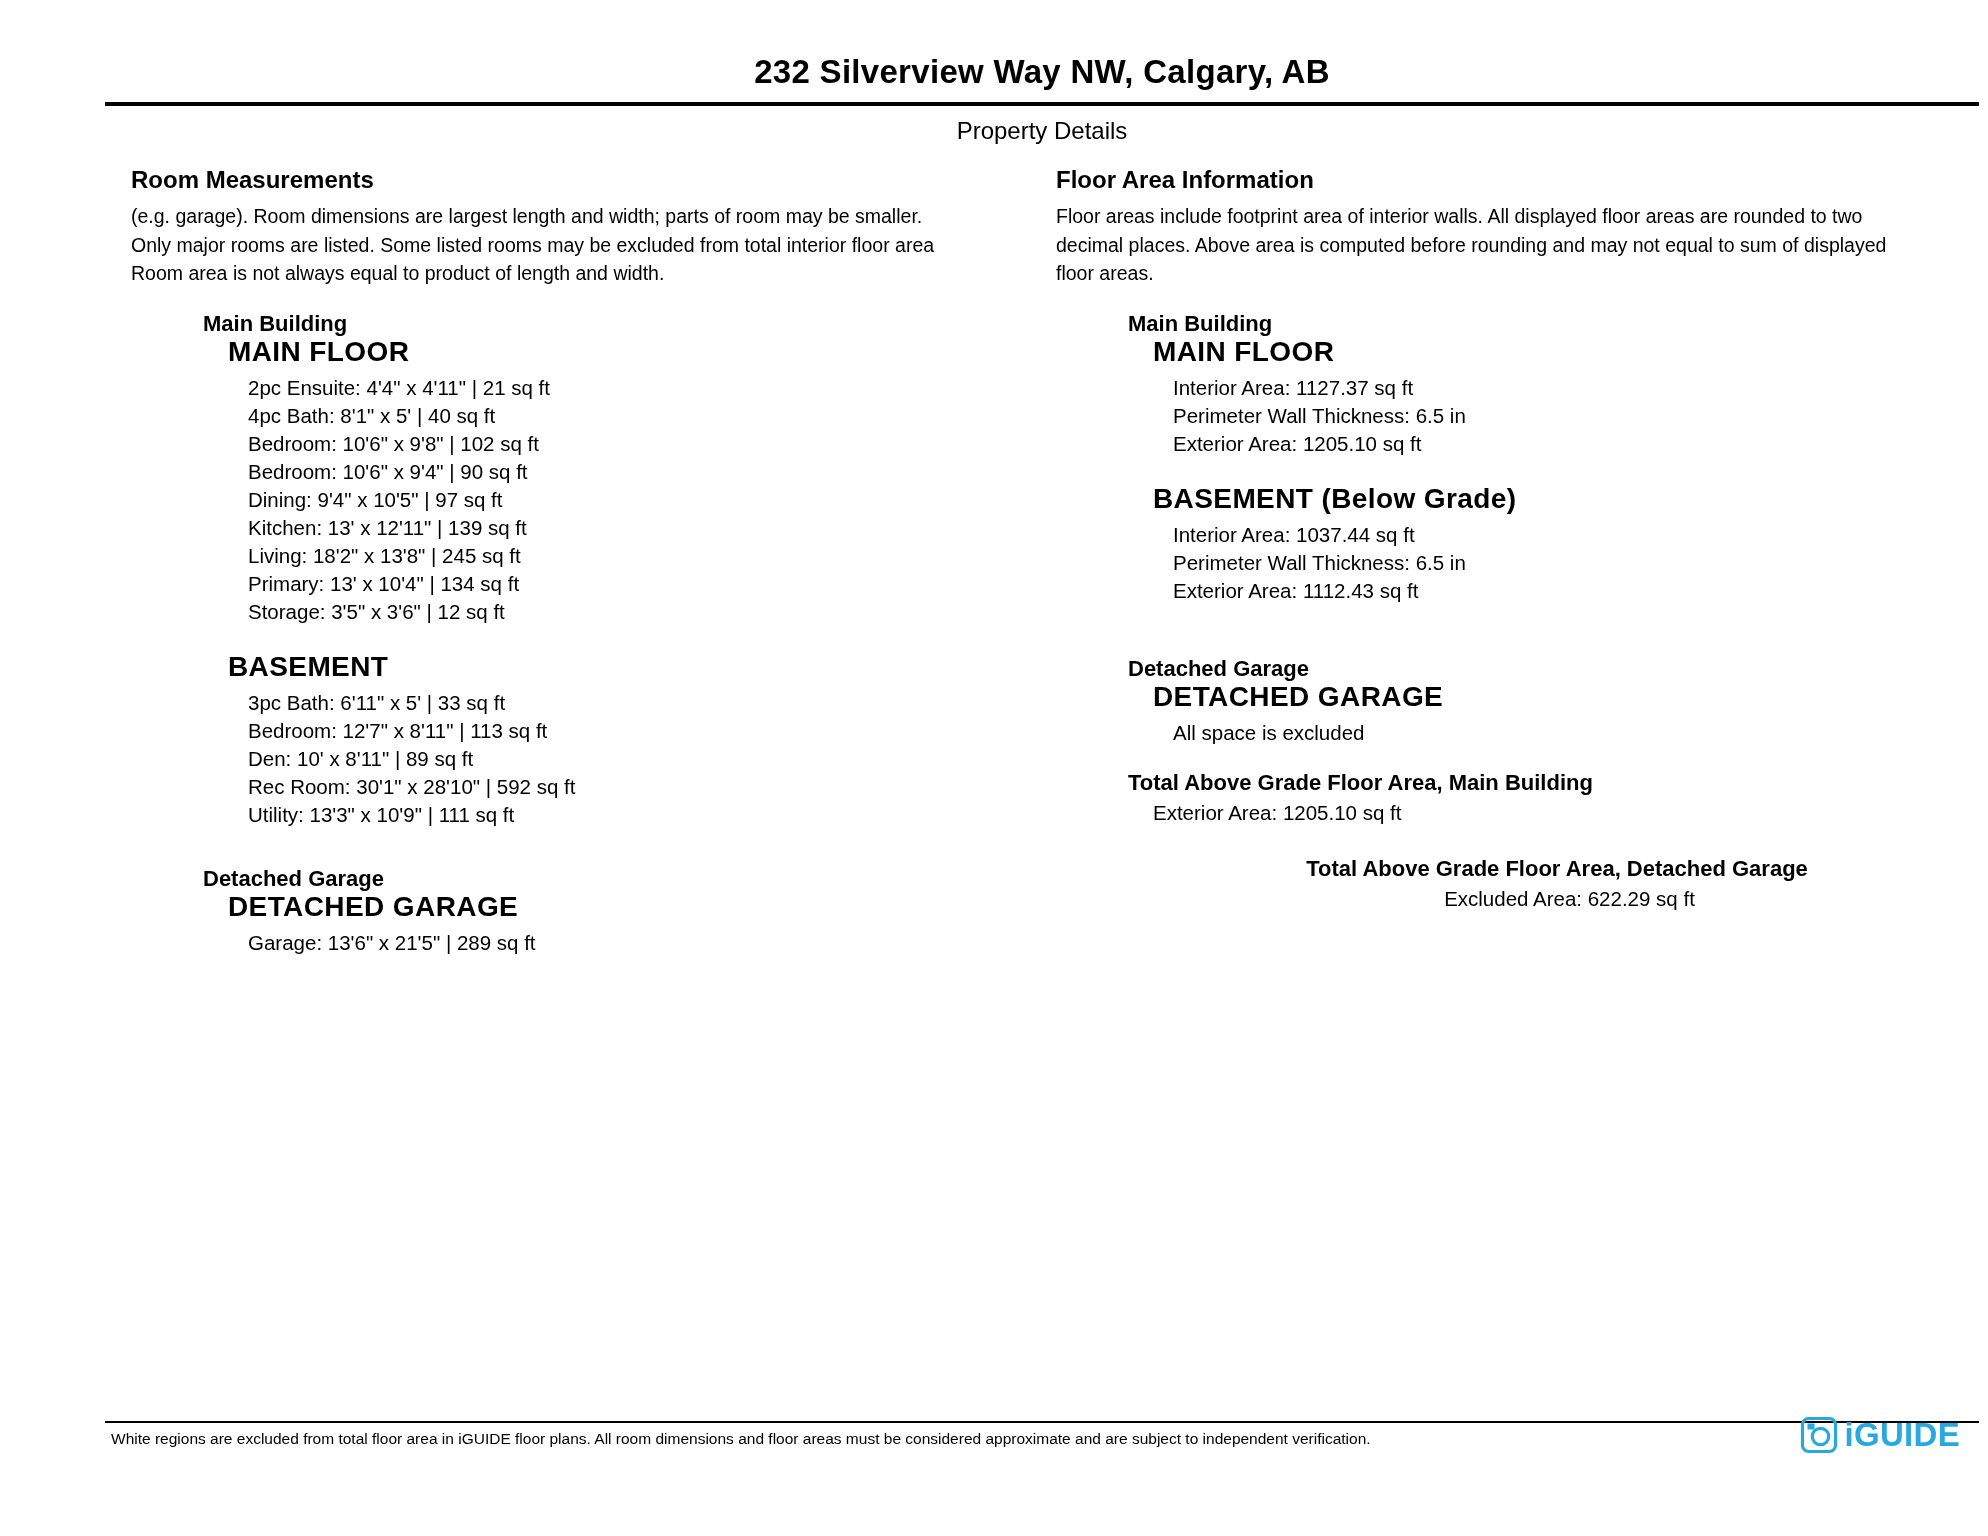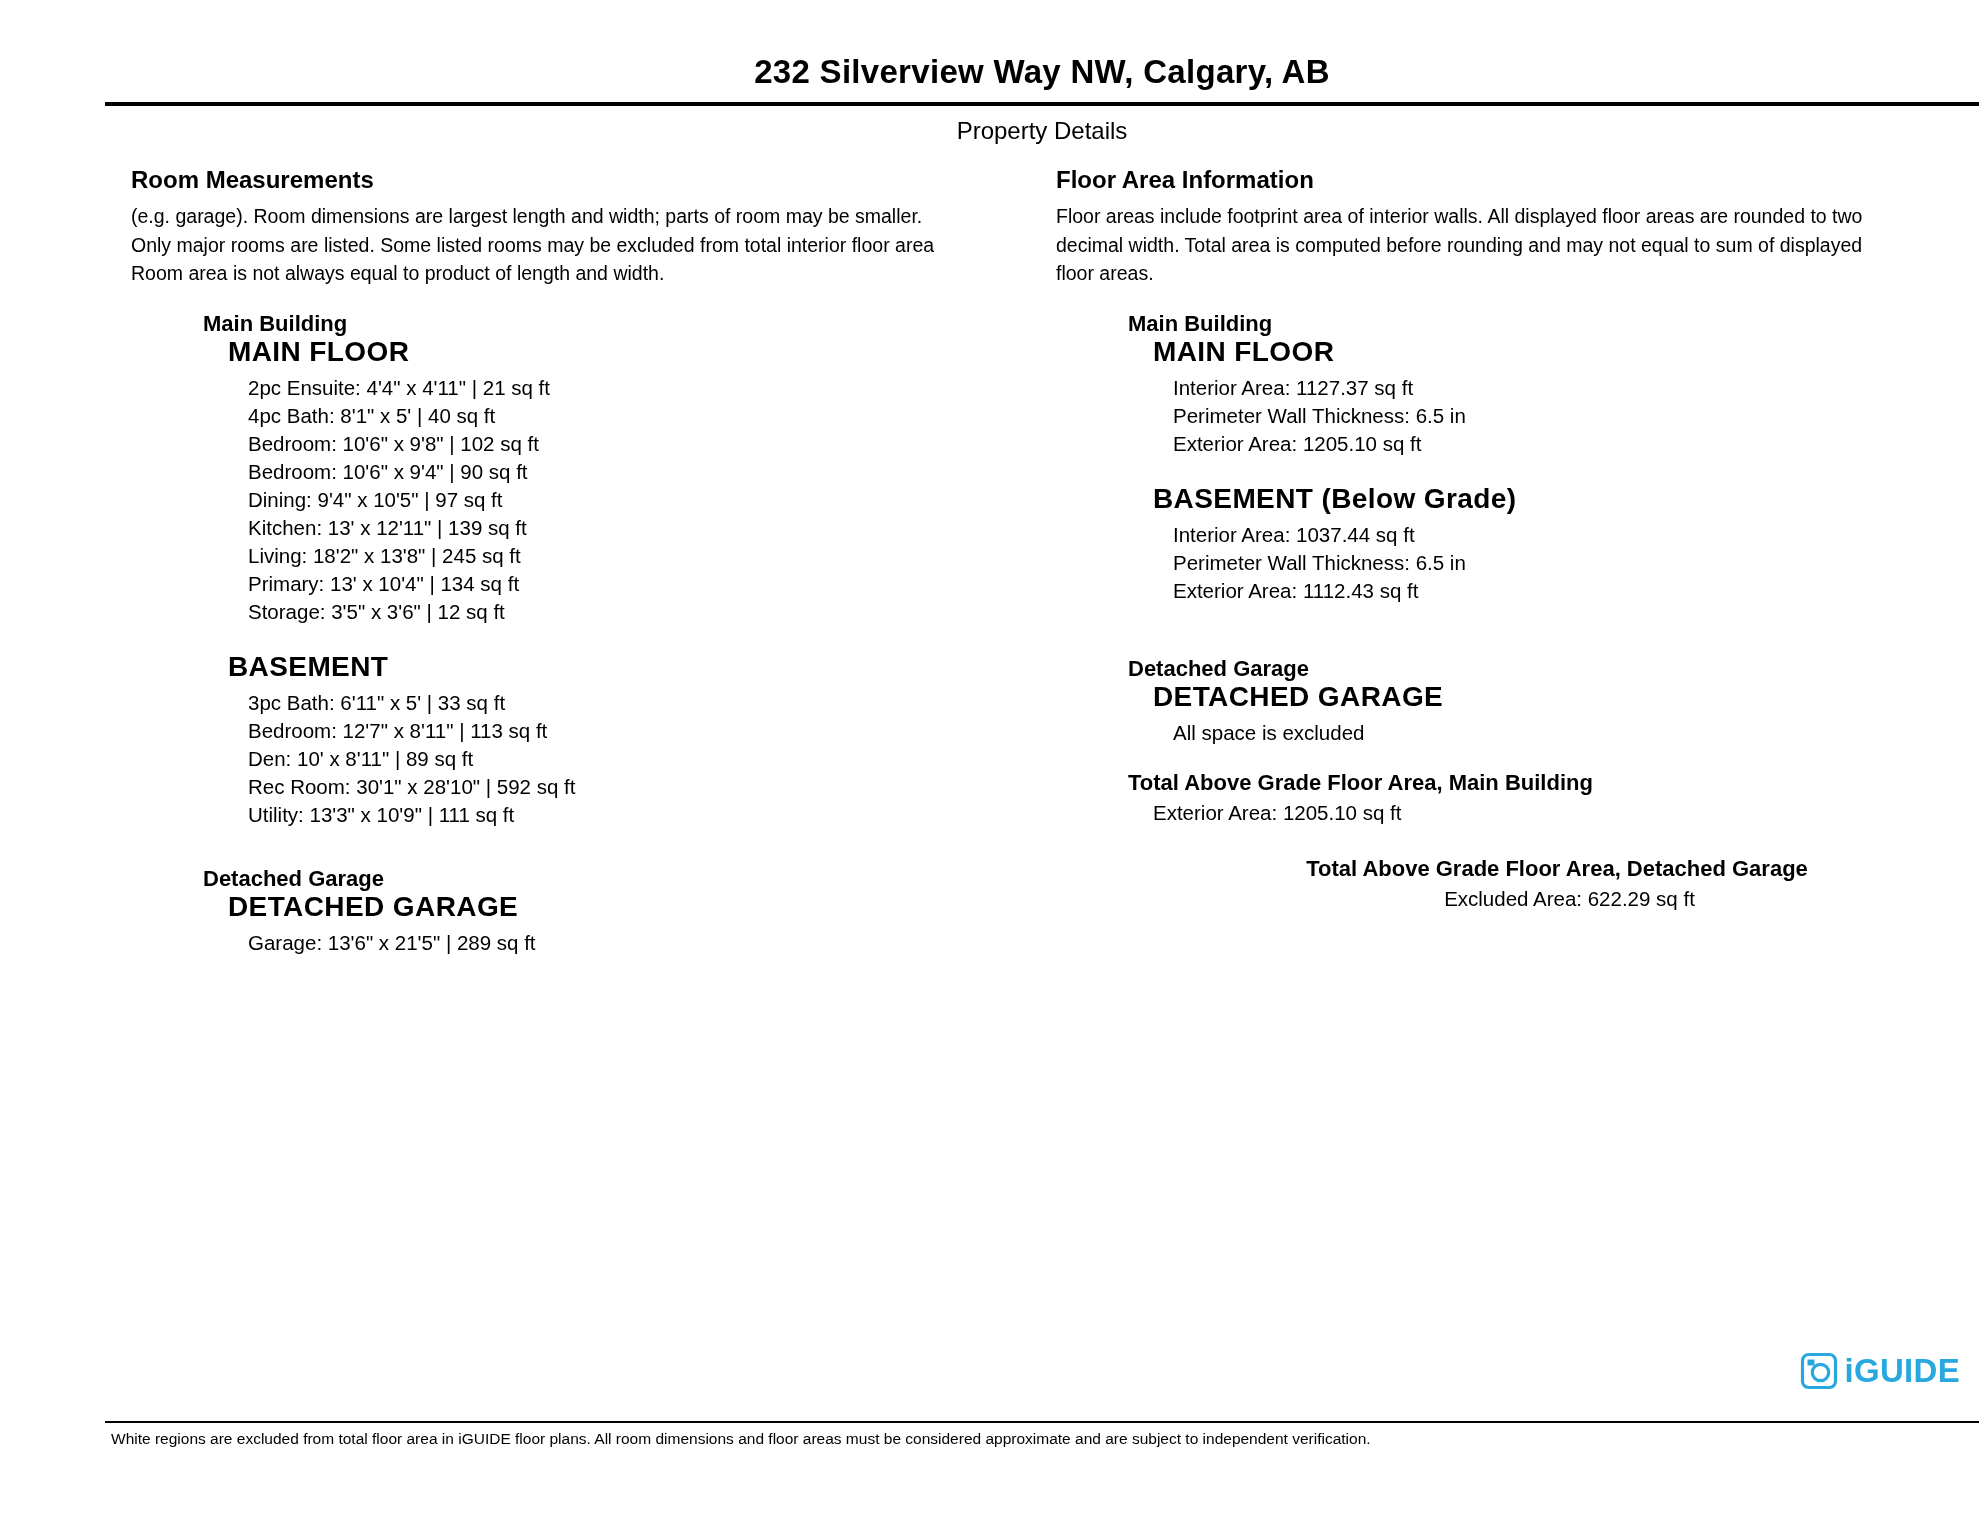--- a/index.html
+++ b/index.html
@@ -87,21 +87,21 @@
     background: #000;
   }
   .footer-text {
     position: absolute;
     left: 63px; top: 1429px;
     font-size: 15.5px;
     line-height: 20px;
   }
   .logo {
     position: absolute;
-    right: 76px; top: 1352px;
+    right: 76px; top: 1416px;
     display: flex;
     align-items: center;
     gap: 7px;
     color: var(--logo-color, #29A8DF);
   }
   .logo-icon { display: block; }
   .logo-text {
     font-size: 33px;
     font-weight: bold;
     letter-spacing: 0.3px;
@@ -165,21 +165,21 @@
             <div class="item">Garage: 13'6" x 21'5" | 289 sq ft</div>
           </div>
         </div>
       </div>
     </section>
 
     <section class="col col-right">
       <h3 class="col-heading">Floor Area Information</h3>
       <div class="desc">
         <div class="desc-line">Floor areas include footprint area of interior walls. All displayed floor areas are rounded to two</div>
-        <div class="desc-line">decimal width. Total area is computed before rounding and may not equal to sum of displayed</div>
+        <div class="desc-line">decimal places. Above area is computed before rounding and may not equal to sum of displayed</div>
         <div class="desc-line">floor areas.</div>
       </div>
 
       <div class="group mt22">
         <div class="group-heading">Main Building</div>
         <div class="floor">
           <div class="floor-name">MAIN FLOOR</div>
           <div class="items">
             <div class="item">Interior Area: 1127.37 sq ft</div>
             <div class="item">Perimeter Wall Thickness: 6.5 in</div>

